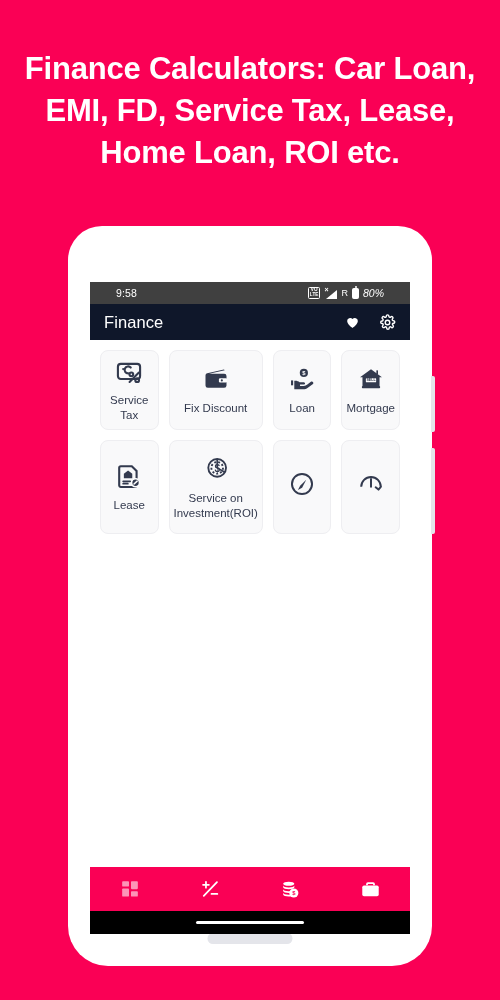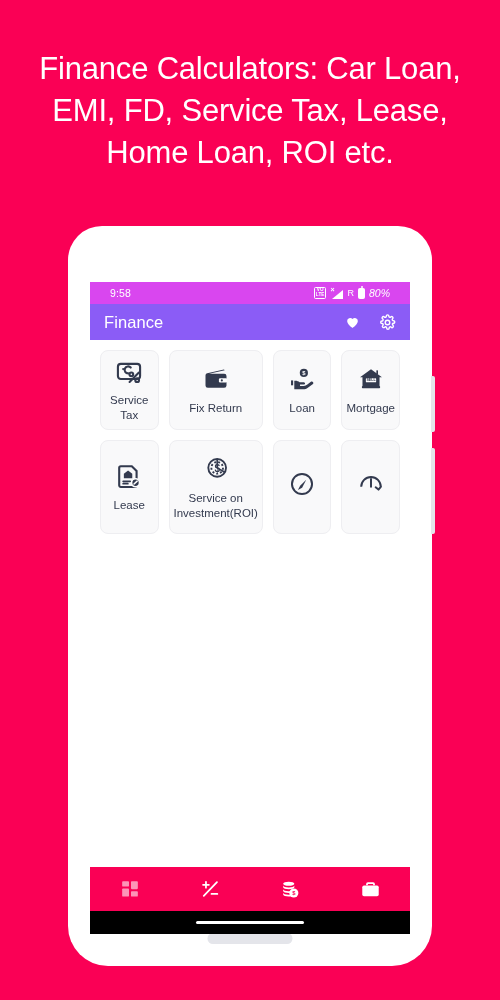--- a/index.html
+++ b/index.html
@@ -19,21 +19,21 @@
   
   .promo {
     position: absolute;
     top: 48px;
     left: 0;
     width: 500px;
     text-align: center;
     color: #ffffff;
     font-size: 31px;
     line-height: 42px;
-    font-weight: 400;
+    font-weight: 700;
     letter-spacing: -0.2px;
   }
   .promo-line { display: block; }
 
   
   .phone {
     position: absolute;
     left: 68px;
     top: 226px;
     width: 364px;
@@ -83,25 +83,25 @@
     top: 56px;
     width: 320px;
     height: 652px;
     background: #ffffff;
     overflow: hidden;
   }
 
   
   .statusbar {
     height: 22px;
-    background: #d946ef;
+    background: #404040;
     color: #ffffff;
     display: flex;
     align-items: center;
-    padding: 0 20px;
+    padding: 0 26px;
     font-size: 10.5px;
   }
   .status-time { flex: 0 0 auto; letter-spacing: 0.1px; }
   .status-right {
     margin-left: auto;
     display: flex;
     align-items: center;
     gap: 4px;
   }
   .volte-box {
@@ -140,21 +140,21 @@
     left: 1.6px; top: -3px;
     width: 2.4px; height: 2px;
     background: #fff;
     border-radius: 1px;
   }
   .batt-pct { font-size: 10.5px; font-style: italic; }
 
   
   .appbar {
     height: 36px;
-    background: #8b5cf6;
+    background: #0f172a;
     display: flex;
     align-items: center;
     padding: 0 14px;
     color: #ffffff;
   }
   .app-title { font-size: 16.5px; font-weight: 400; letter-spacing: 0.1px; }
   .appbar-actions { margin-left: auto; display: flex; align-items: center; gap: 18px; }
   .appbar-actions svg { display: block; }
 
   
@@ -316,21 +316,21 @@
 
 
         <div class="card">
           <span class="card-icon">
             <svg width="28" height="28" viewBox="0 0 24 24" fill="#333a4e">
               <path d="M19.5 4.5 6 7.5h13a2 2 0 0 1 2 2v8a2 2 0 0 1-2 2H5a2 2 0 0 1-2-2V9c0-.9.6-1.7 1.5-1.9L18.8 3.9z"></path>
               <rect x="14.5" y="11.4" width="7" height="3.6" rx="1" fill="#ffffff"></rect>
               <circle cx="17" cy="13.2" r="0.9" fill="#333a4e"></circle>
             </svg>
           </span>
-          <span class="card-label">Fix Return</span>
+          <span class="card-label">Fix Discount</span>
         </div>
 
 
         <div class="card">
           <span class="card-icon">
             <svg width="28" height="28" viewBox="0 0 24 24" fill="#333a4e">
               <circle cx="13.6" cy="6.8" r="3.5"></circle>
               <text x="13.6" y="8.4" font-family="Liberation Sans, sans-serif" font-size="5" font-weight="bold" fill="#ffffff" text-anchor="middle">$</text>
               <path d="M2.6 13.2h1.8v4.2H2.6z"></path>
               <path d="M5.4 13.6c1.8-.3 3.3.3 4.6 1.1h3.3c.8 0 1.3.5 1.3 1.1 0 .6-.5 1-1.3 1h-3v1.1h3.3c1.1 0 2-.4 3-1.2l3-2.3c.6-.5 1.5-.4 1.9.3.4.6.2 1.4-.4 1.8l-4.1 3c-1.2.9-2.4 1.3-3.9 1.3H5.4z"></path>

